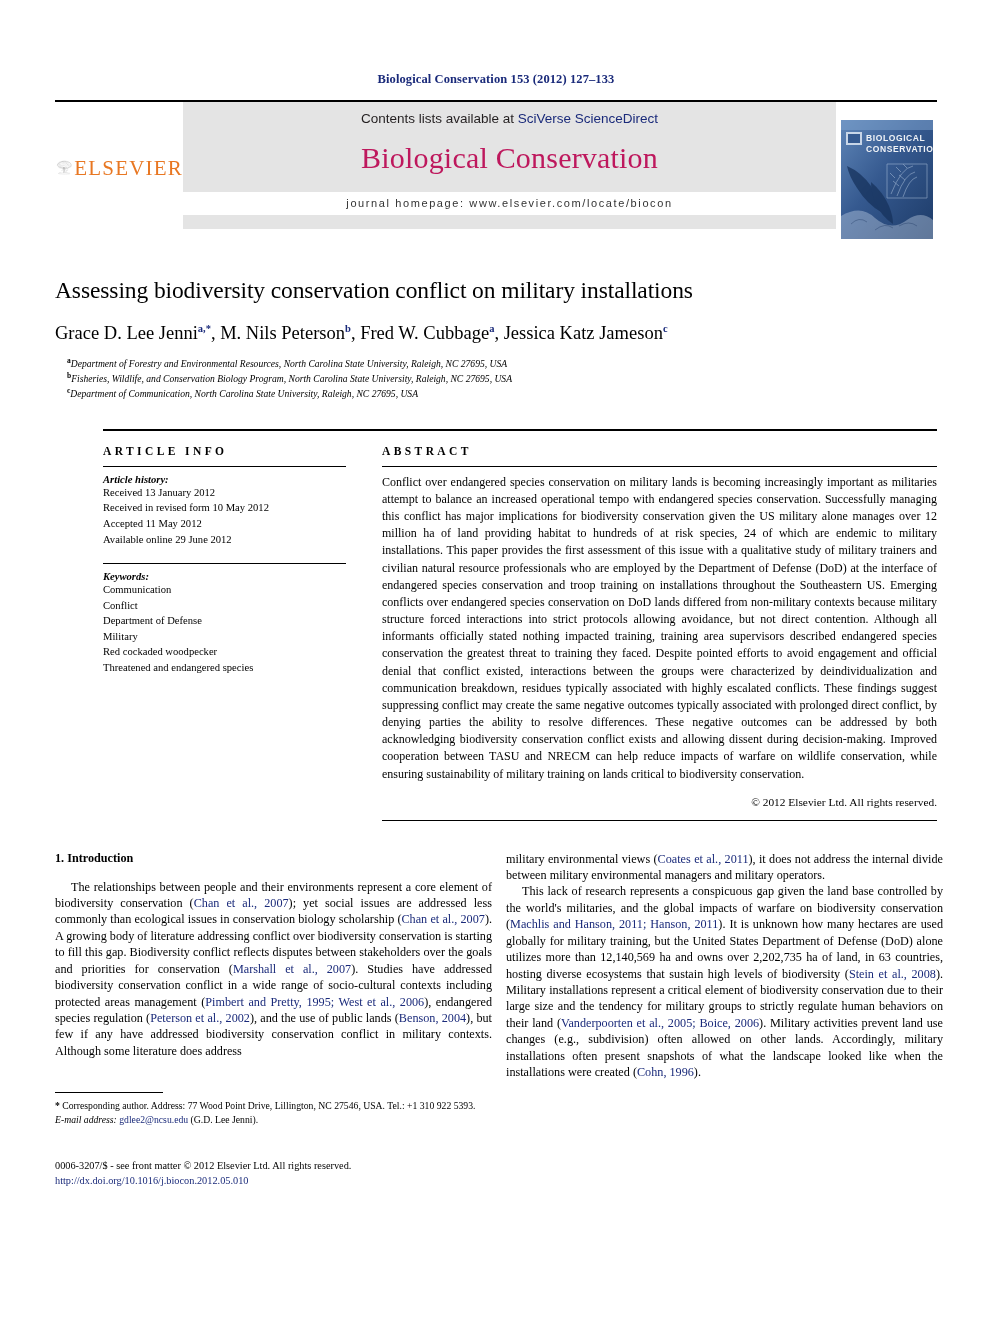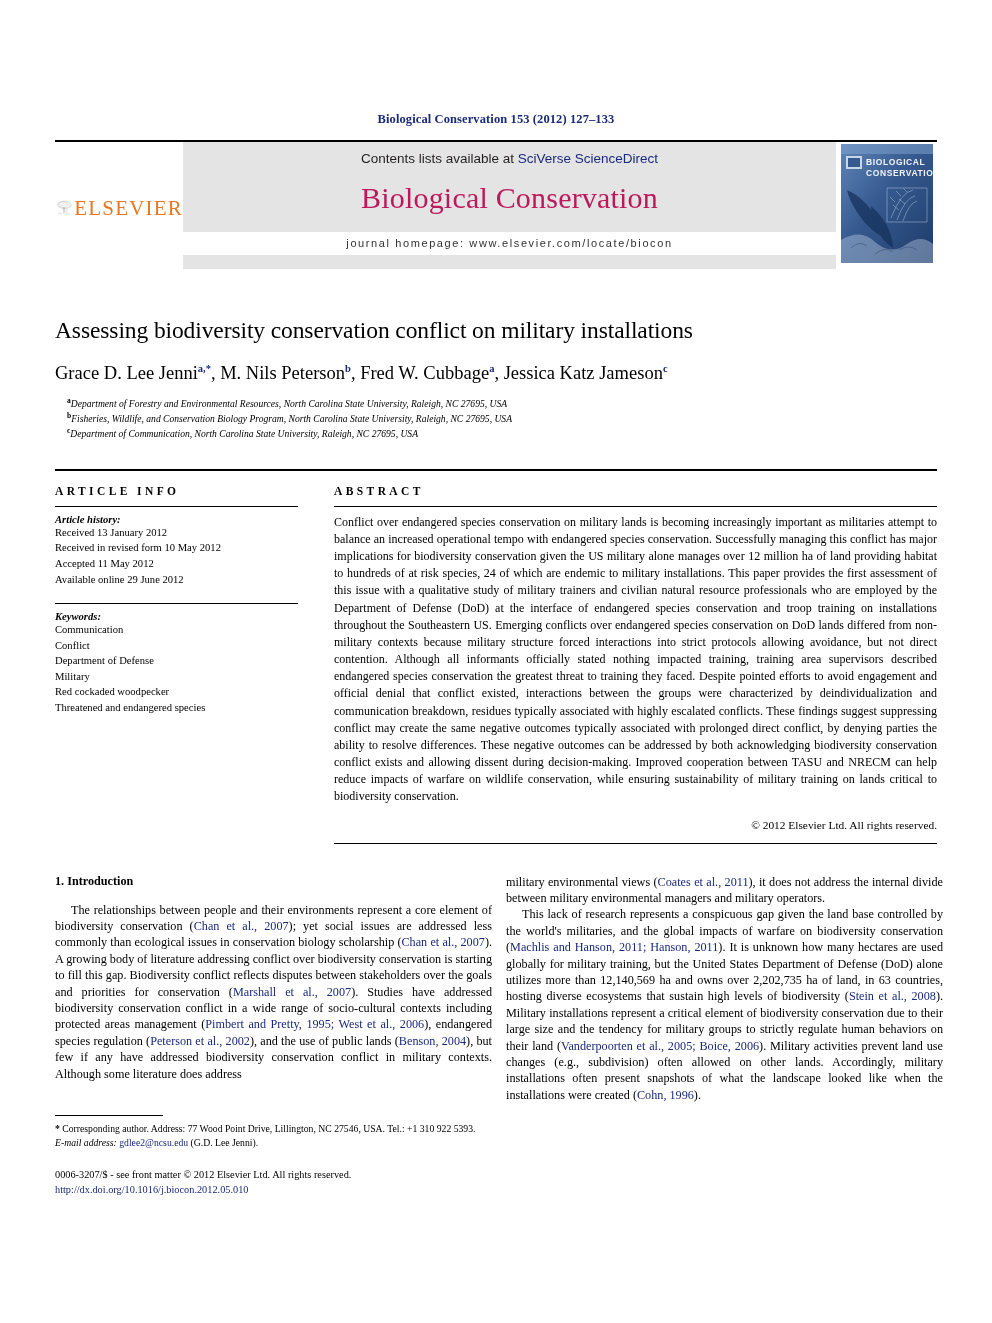--- a/index.html
+++ b/index.html
@@ -26,21 +26,21 @@
     color: #1a2a7a;
     text-decoration: none;
   }
 
   
   .running-head {
     text-align: center;
     color: #1a2a7a;
     font-weight: bold;
     font-size: 12.5px;
-    padding-top: 112px;
+    padding-top: 72px;
     letter-spacing: 0.1px;
   }
 
   
   .masthead {
     margin-top: 13px;
     border-top: 2.2px solid #000;
     display: flex;
     align-items: stretch;
     height: 127px;
@@ -98,21 +98,21 @@
     box-sizing: border-box;
   }
   .cover-thumb {
     width: 101px;
     flex: 0 0 101px;
     position: relative;
     background: #fff;
     display: flex;
     align-items: flex-start;
     justify-content: center;
-    padding-top: 2px;
+    padding-top: 18px;
     box-sizing: border-box;
     text-decoration: underline;
   }
   .cover-inner {
     width: 92px;
     height: 119px;
     position: relative;
     overflow: hidden;
     background: linear-gradient(160deg,#4f78ad 0%, #3e6persist 0%, #35598f 45%, #21406e 100%);
   }
@@ -141,20 +141,21 @@
   }
   .affiliations sup { font-style: normal; font-weight: bold; font-size: 7.5px; }
 
   
   .info-abstract {
     margin-top: 28px;
     border-top: 2.2px solid #000;
     padding-top: 14px;
     display: flex;
     gap: 36px;
+    margin-left: 48px;
   }
   .col-info { width: 243px; flex: 0 0 243px; }
   .col-abstract { flex: 1 1 auto; }
   .sec-label {
     font-size: 11.5px;
     font-weight: bold;
     letter-spacing: 3.4px;
   }
   .rule { border-top: 1.3px solid #000; margin: 9px 0 7px 0; }
   .info-head { font-style: italic; font-weight: bold; font-size: 10.6px; }
@@ -200,21 +201,21 @@
     border-top: 1.1px solid #000;
     width: 108px;
     margin-bottom: 6px;
   }
   .footnote {
     font-size: 9.7px;
     line-height: 1.4;
     text-align: justify;
   }
   .frontmatter {
-    margin-top: 19px;
+    margin-top: 33px;
     font-size: 10.3px;
     line-height: 1.42;
   }
 </style>
 </head>
 <body>
 
 <div class="page">
 
   <div class="running-head">Biological Conservation 153 (2012) 127–133</div>

